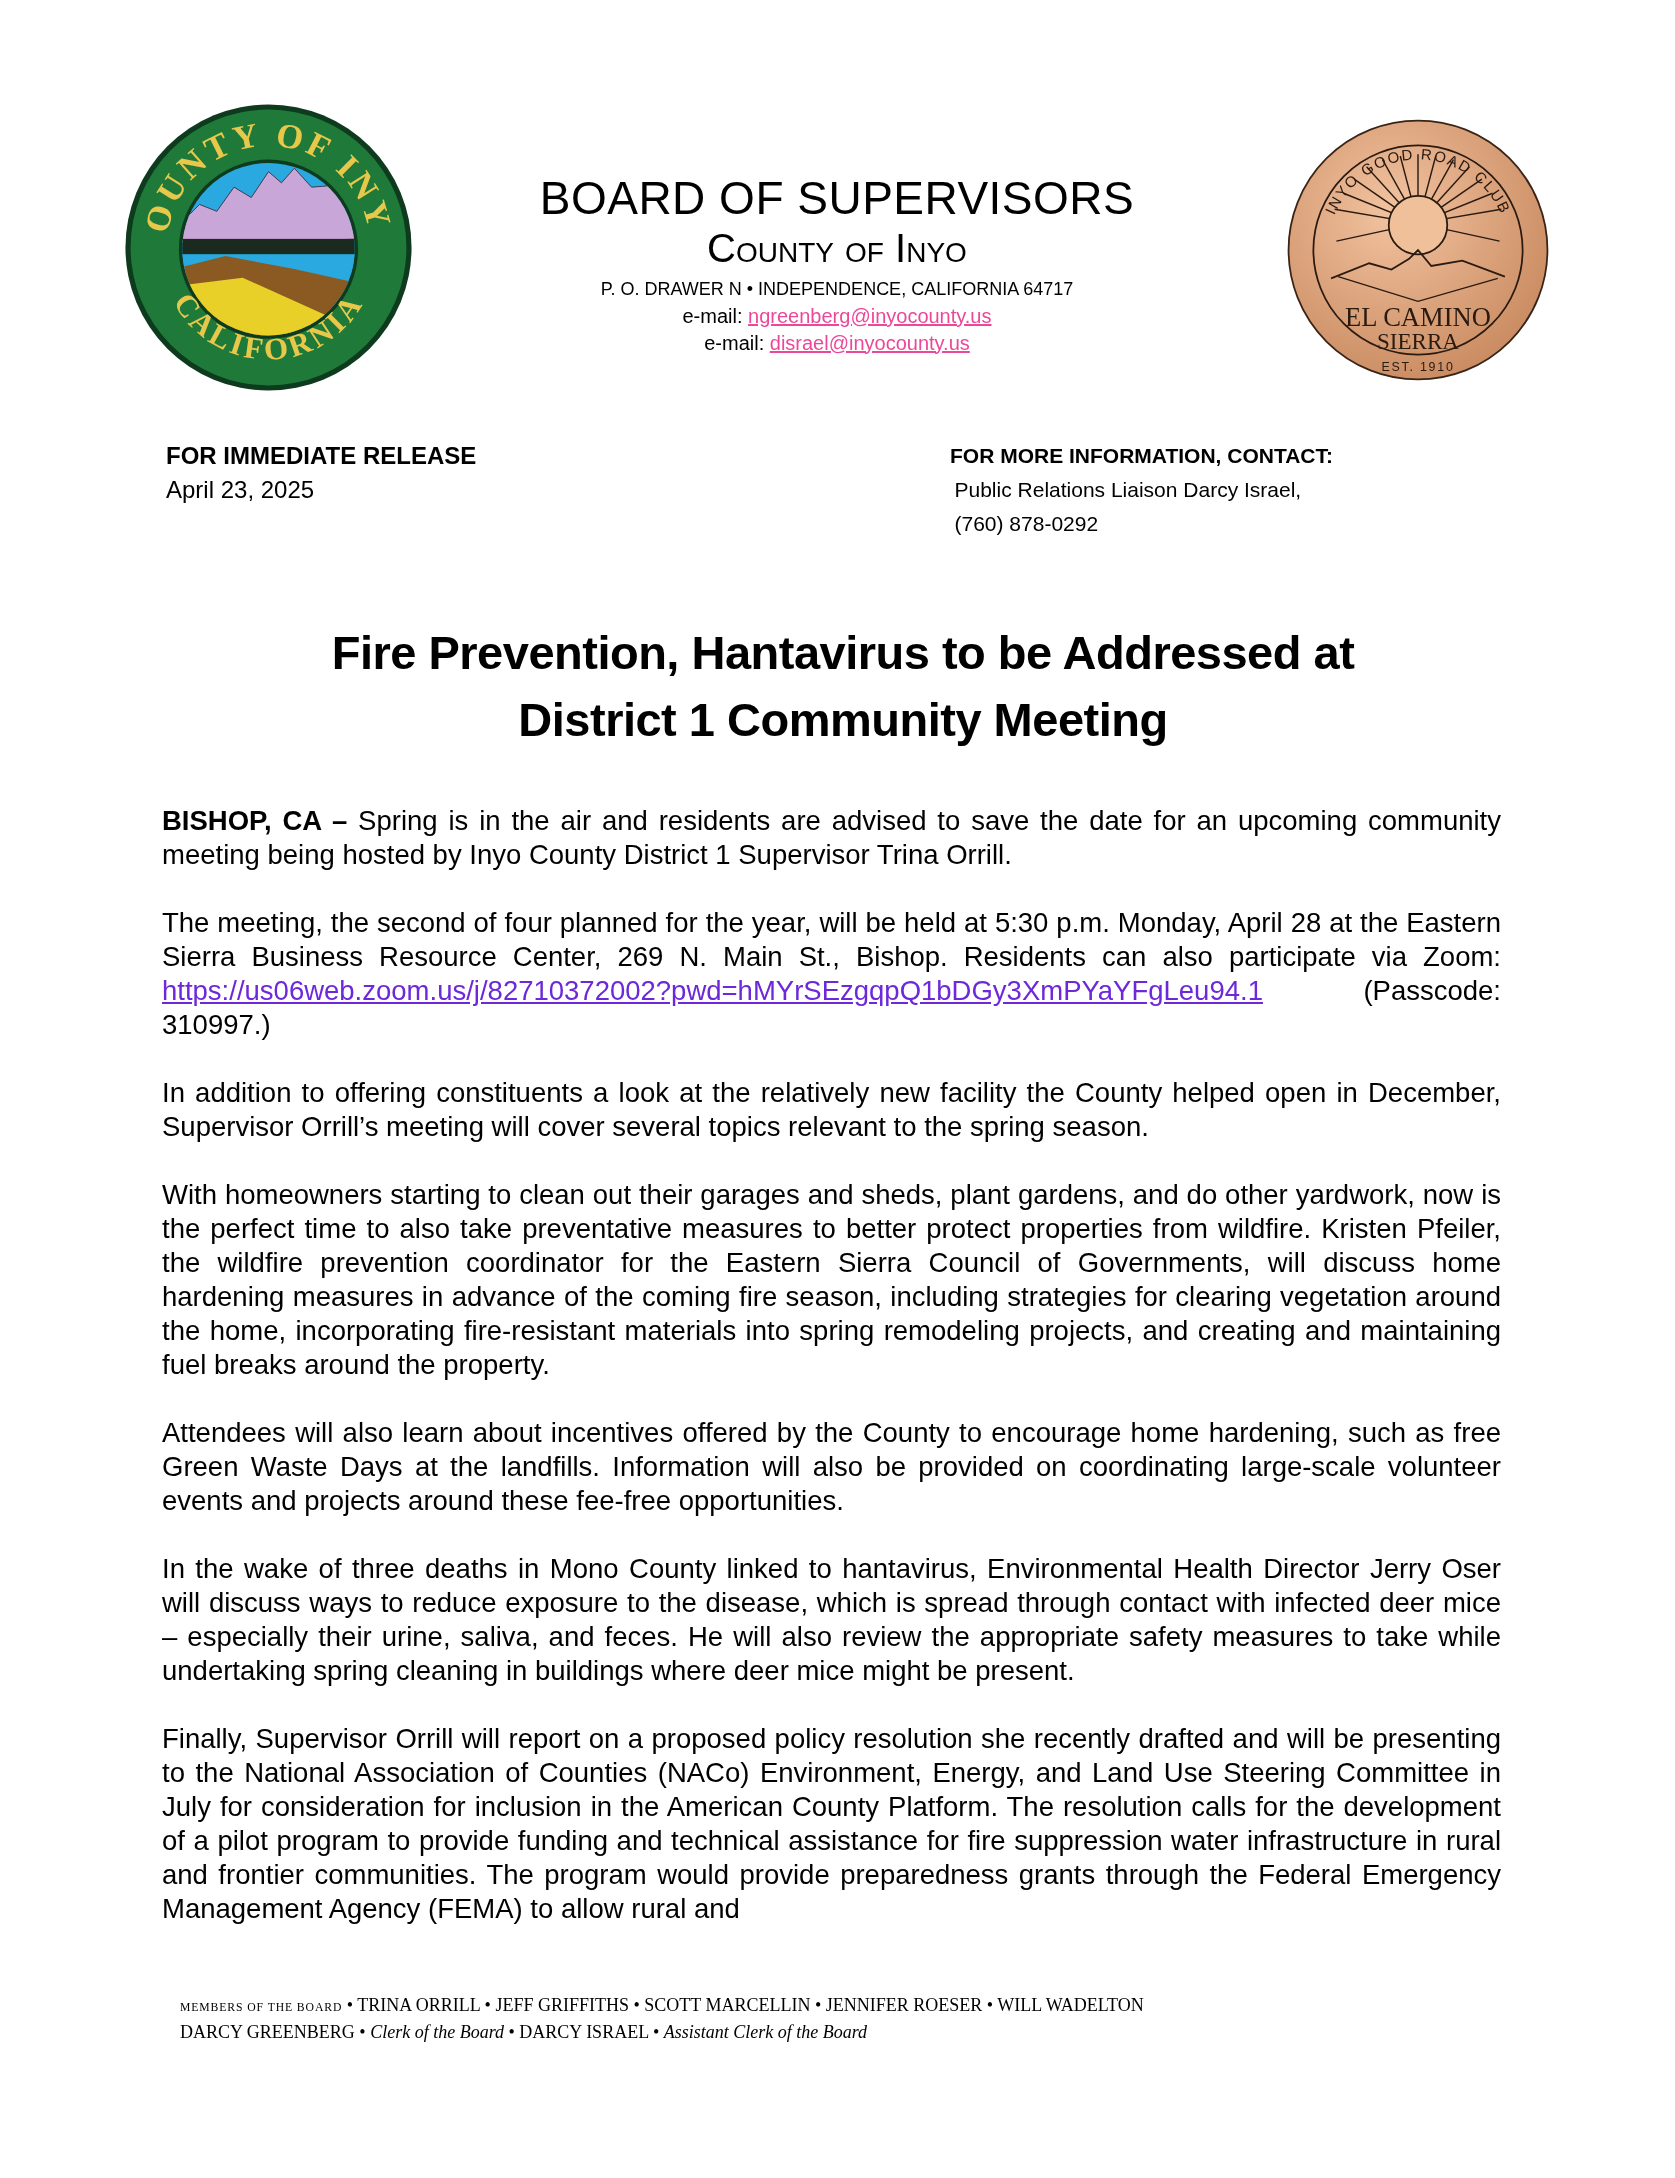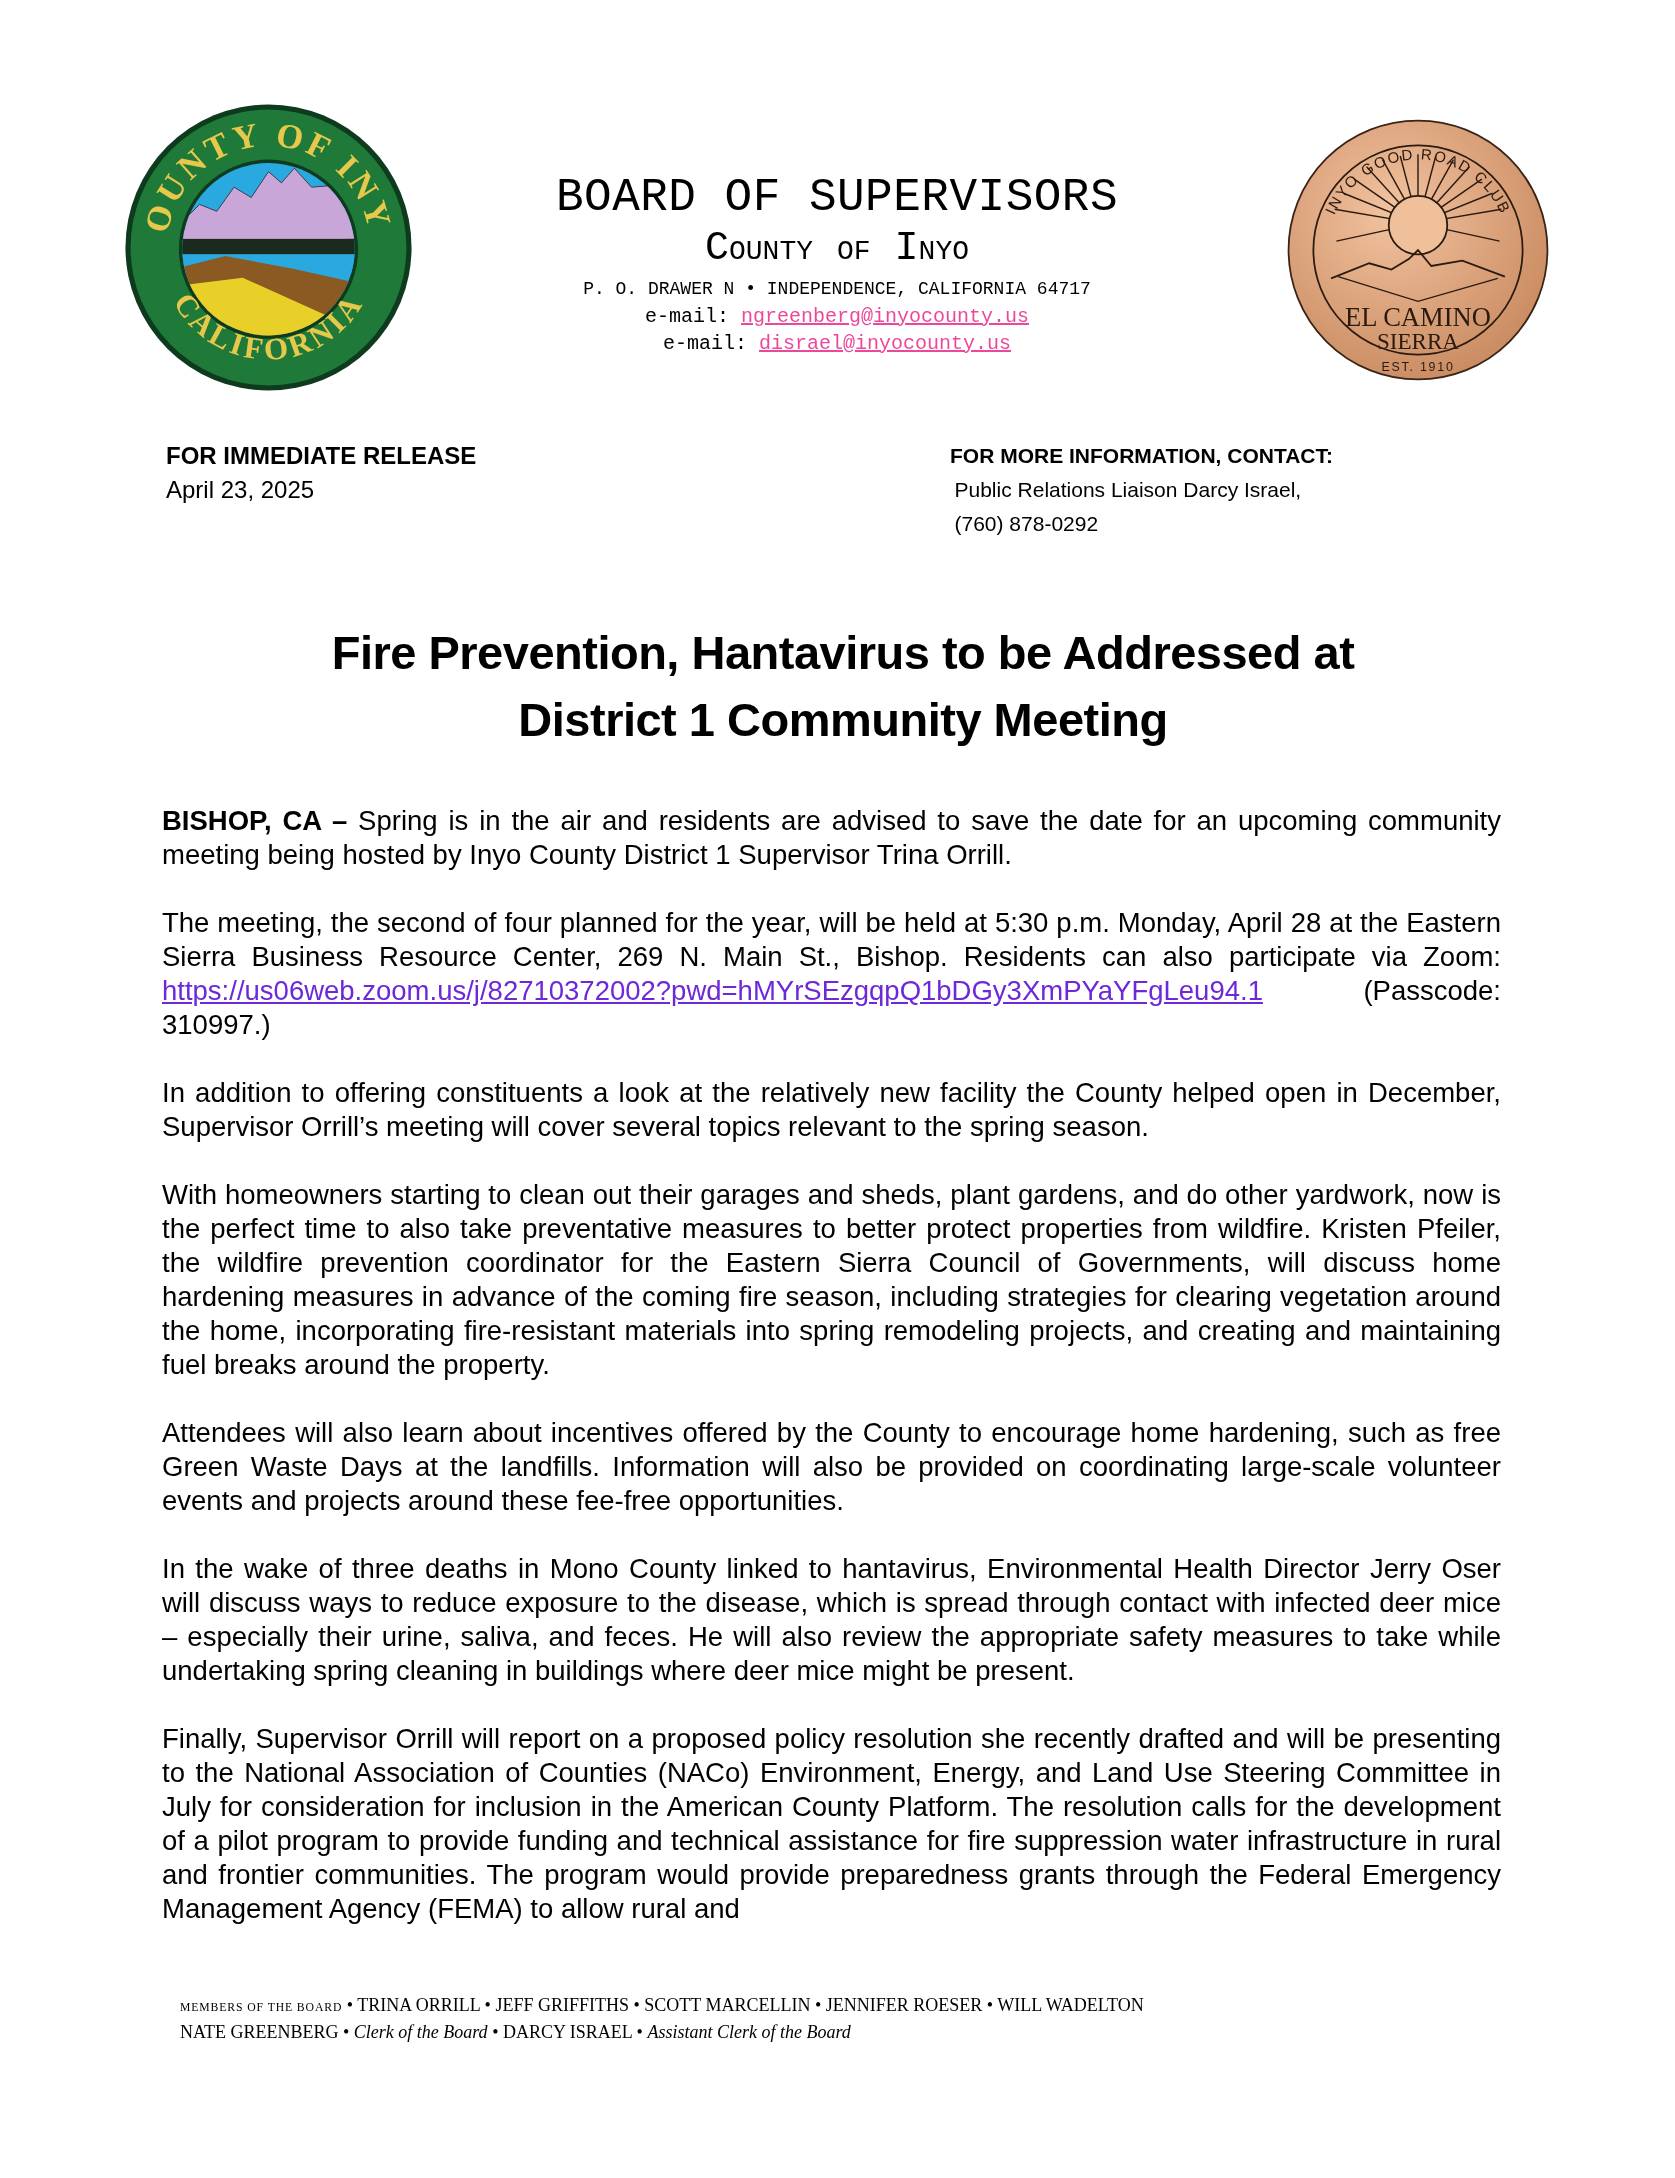--- a/index.html
+++ b/index.html
@@ -2,21 +2,21 @@
 <html style="font-size:14.4px"><head>
 <meta charset="utf-8">
 <style>
   html, body { margin: 0; padding: 0; background: #ffffff; }
   body { width: 1676px; height: 2178px; position: relative; overflow: hidden; color: #000; }
 
   .seal-left { position: absolute; left: 122px; top: 101px; width: 293px; height: 293px; }
   .seal-right { position: absolute; left: 1285px; top: 117px; width: 266px; height: 266px; }
 
   .letterhead { position: absolute; left: 468px; top: 171px; width: 738px; text-align: center;
-    font-family: Liberation Mono, monospace; }
+    font-family: Liberation Sans, sans-serif; }
   .lh-title { font-size: 46px; letter-spacing: 0.5px; line-height: 54px; }
   .lh-county { font-size: 40px; line-height: 47px; font-variant: small-caps; }
   .lh-address { font-size: 18px; line-height: 27px; margin-top: 3.6px; }
   .lh-phone { font-size: 20px; line-height: 27px; }
   .lh-phone .small { font-size: 11.7px; letter-spacing: 0.5px; }
   .lh-email { font-size: 20px; line-height: 27px; }
   .lh-email a { color: #ec4899; text-decoration: underline; }
 
   .release { position: absolute; left: 166px; top: 439px;
     font-family: "Liberation Sans", "DejaVu Sans", sans-serif; font-size: 24px; line-height: 34px; }
@@ -154,16 +154,16 @@
   <p>In the wake of three deaths in Mono County linked to hantavirus, Environmental Health Director Jerry Oser will discuss ways to reduce exposure to the disease, which is spread through contact with infected deer mice – especially their urine, saliva, and feces. He will also review the appropriate safety measures to take while undertaking spring cleaning in buildings where deer mice might be present.</p>
   <p class="last">Finally, Supervisor Orrill will report on a proposed policy resolution she recently drafted and will be presenting to the National Association of Counties (NACo) Environment, Energy, and Land Use Steering Committee in July for consideration for inclusion in the American County Platform. The resolution calls for the development of a pilot program to provide funding and technical assistance for fire suppression water infrastructure in rural and frontier communities. The program would provide preparedness grants through the Federal Emergency Management Agency (FEMA) to allow rural and</p>
 </div>
 
 <div class="footer">
   <div>
     <span class="tiny">MEMBERS OF THE BOARD</span>
     <span>• TRINA ORRILL • JEFF GRIFFITHS • SCOTT MARCELLIN • JENNIFER ROESER • WILL WADELTON</span>
   </div>
   <div>
-    <span>NATE GREENBERG • </span><span class="ital">Clerk of the Board</span><span> • DARCY ISRAEL • </span><span class="ital">Assistant Clerk of the Board</span>
+    <span>DARCY GREENBERG • </span><span class="ital">Clerk of the Board</span><span> • DARCY ISRAEL • </span><span class="ital">Assistant Clerk of the Board</span>
   </div>
 </div>
 
 
 </body></html>

